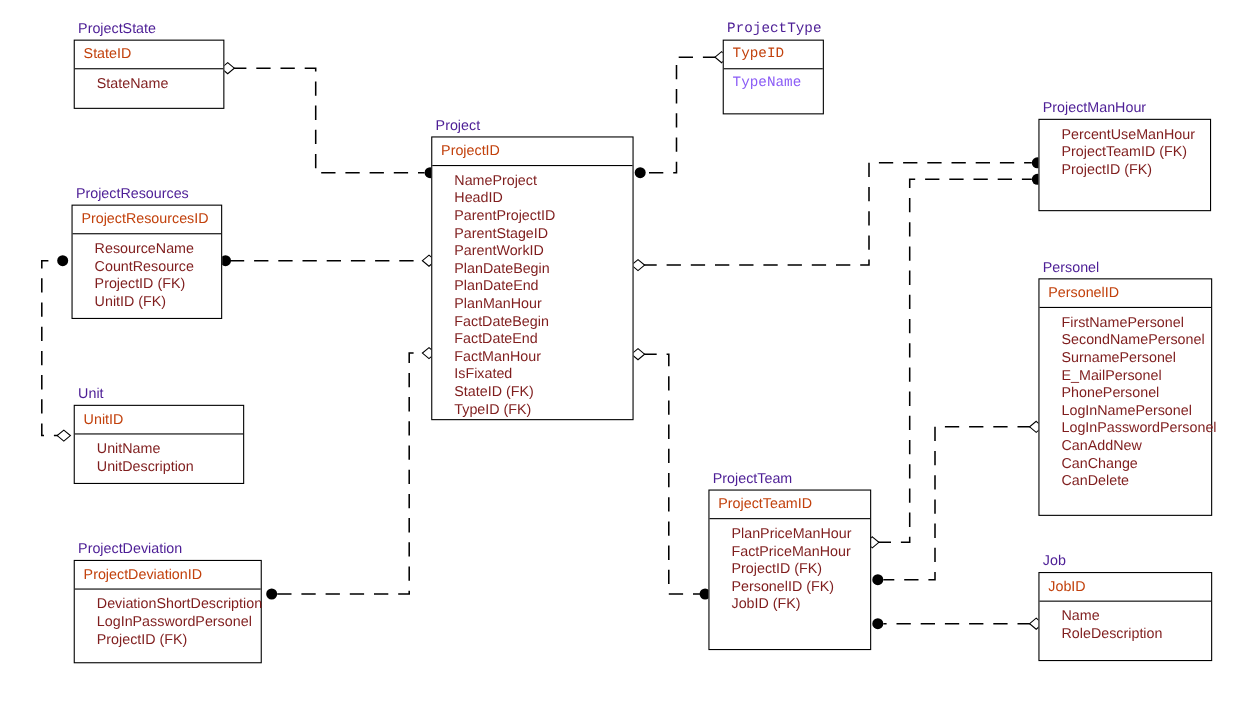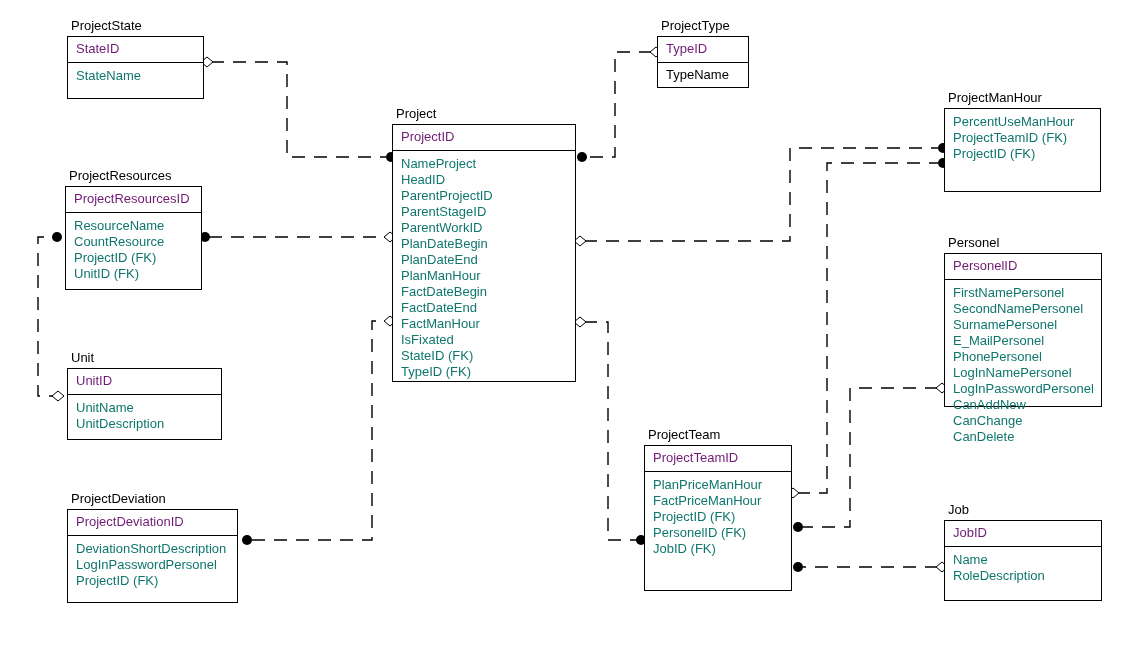--- a/index.html
+++ b/index.html
@@ -25,21 +25,21 @@
   }
   .entity {
     position: absolute;
     box-sizing: border-box;
   }
   .entity-title {
     position: absolute;
     left: 4px;
     top: -18px;
     font-size: 13px;
-    color: #000000;
+    color: #4c1d95;
     white-space: nowrap;
     line-height: 15px;
   }
   .entity-box {
     position: absolute;
     left: 0;
     top: 0;
     width: 100%;
     height: 100%;
     border: 1px solid #000;
@@ -58,38 +58,39 @@
     background-image:
       repeating-conic-gradient(#8a8a8a 0% 25%, #ffffff 0% 50%);
     background-size: 2px 2px;
     z-index: -1;
   }
   .pk-row {
     border-bottom: 1px solid #000;
     padding: 4px 6px 5px 8px;
     font-size: 13px;
     line-height: 16px;
-    color: #701a75;
+    color: #c2410c;
     white-space: nowrap;
   }
   .attr-list {
     padding: 5px 6px 5px 8px;
     font-size: 13px;
     line-height: 16px;
-    color: #0f766e;
+    color: #7f1d1d;
     flex: 1 1 auto;
+    margin-left: 12px;
   }
   .attr {
     white-space: nowrap;
   }
   .plain-row {
     padding: 4px 6px 5px 8px;
     font-size: 13px;
     line-height: 16px;
-    color: #000000;
+    color: #8b5cf6;
     white-space: nowrap;
   }
 </style>
 </head>
 <body>
 
 <div id="canvas">
 
   <svg id="wires" viewBox="0 0 1138 656" width="1138" height="656">
       <g>
@@ -148,21 +149,21 @@
       <div class="entity" style="left: 67px; top: 36px; width: 137px; height: 63px;">
         <div class="entity-shadow"></div>
         <div class="entity-title">ProjectState</div>
         <div class="entity-box">
           <div class="pk-row">StateID</div>
           <div class="attr-list">
             <div class="attr">StateName</div>
           </div>
         </div>
       </div>
-      <div class="entity" style="left: 657px; top: 36px; width: 92px; height: 52px;">
+      <div class="entity" style="left: 657px; top: 36px; width: 92px; height: 68px; font-family: Liberation Mono, monospace;">
         <div class="entity-shadow"></div>
         <div class="entity-title">ProjectType</div>
         <div class="entity-box">
           <div class="pk-row">TypeID</div>
           <div class="plain-row">
             <div class="attr">TypeName</div>
           </div>
         </div>
       </div>
       <div class="entity" style="left: 944px; top: 108px; width: 157px; height: 84px;">
@@ -205,21 +206,21 @@
         <div class="entity-box">
           <div class="pk-row">ProjectResourcesID</div>
           <div class="attr-list">
             <div class="attr">ResourceName</div>
             <div class="attr">CountResource</div>
             <div class="attr">ProjectID (FK)</div>
             <div class="attr">UnitID (FK)</div>
           </div>
         </div>
       </div>
-      <div class="entity" style="left: 944px; top: 253px; width: 158px; height: 154px;">
+      <div class="entity" style="left: 944px; top: 253px; width: 158px; height: 216px;">
         <div class="entity-shadow"></div>
         <div class="entity-title">Personel</div>
         <div class="entity-box">
           <div class="pk-row">PersonelID</div>
           <div class="attr-list">
             <div class="attr">FirstNamePersonel</div>
             <div class="attr">SecondNamePersonel</div>
             <div class="attr">SurnamePersonel</div>
             <div class="attr">E_MailPersonel</div>
             <div class="attr">PhonePersonel</div>

